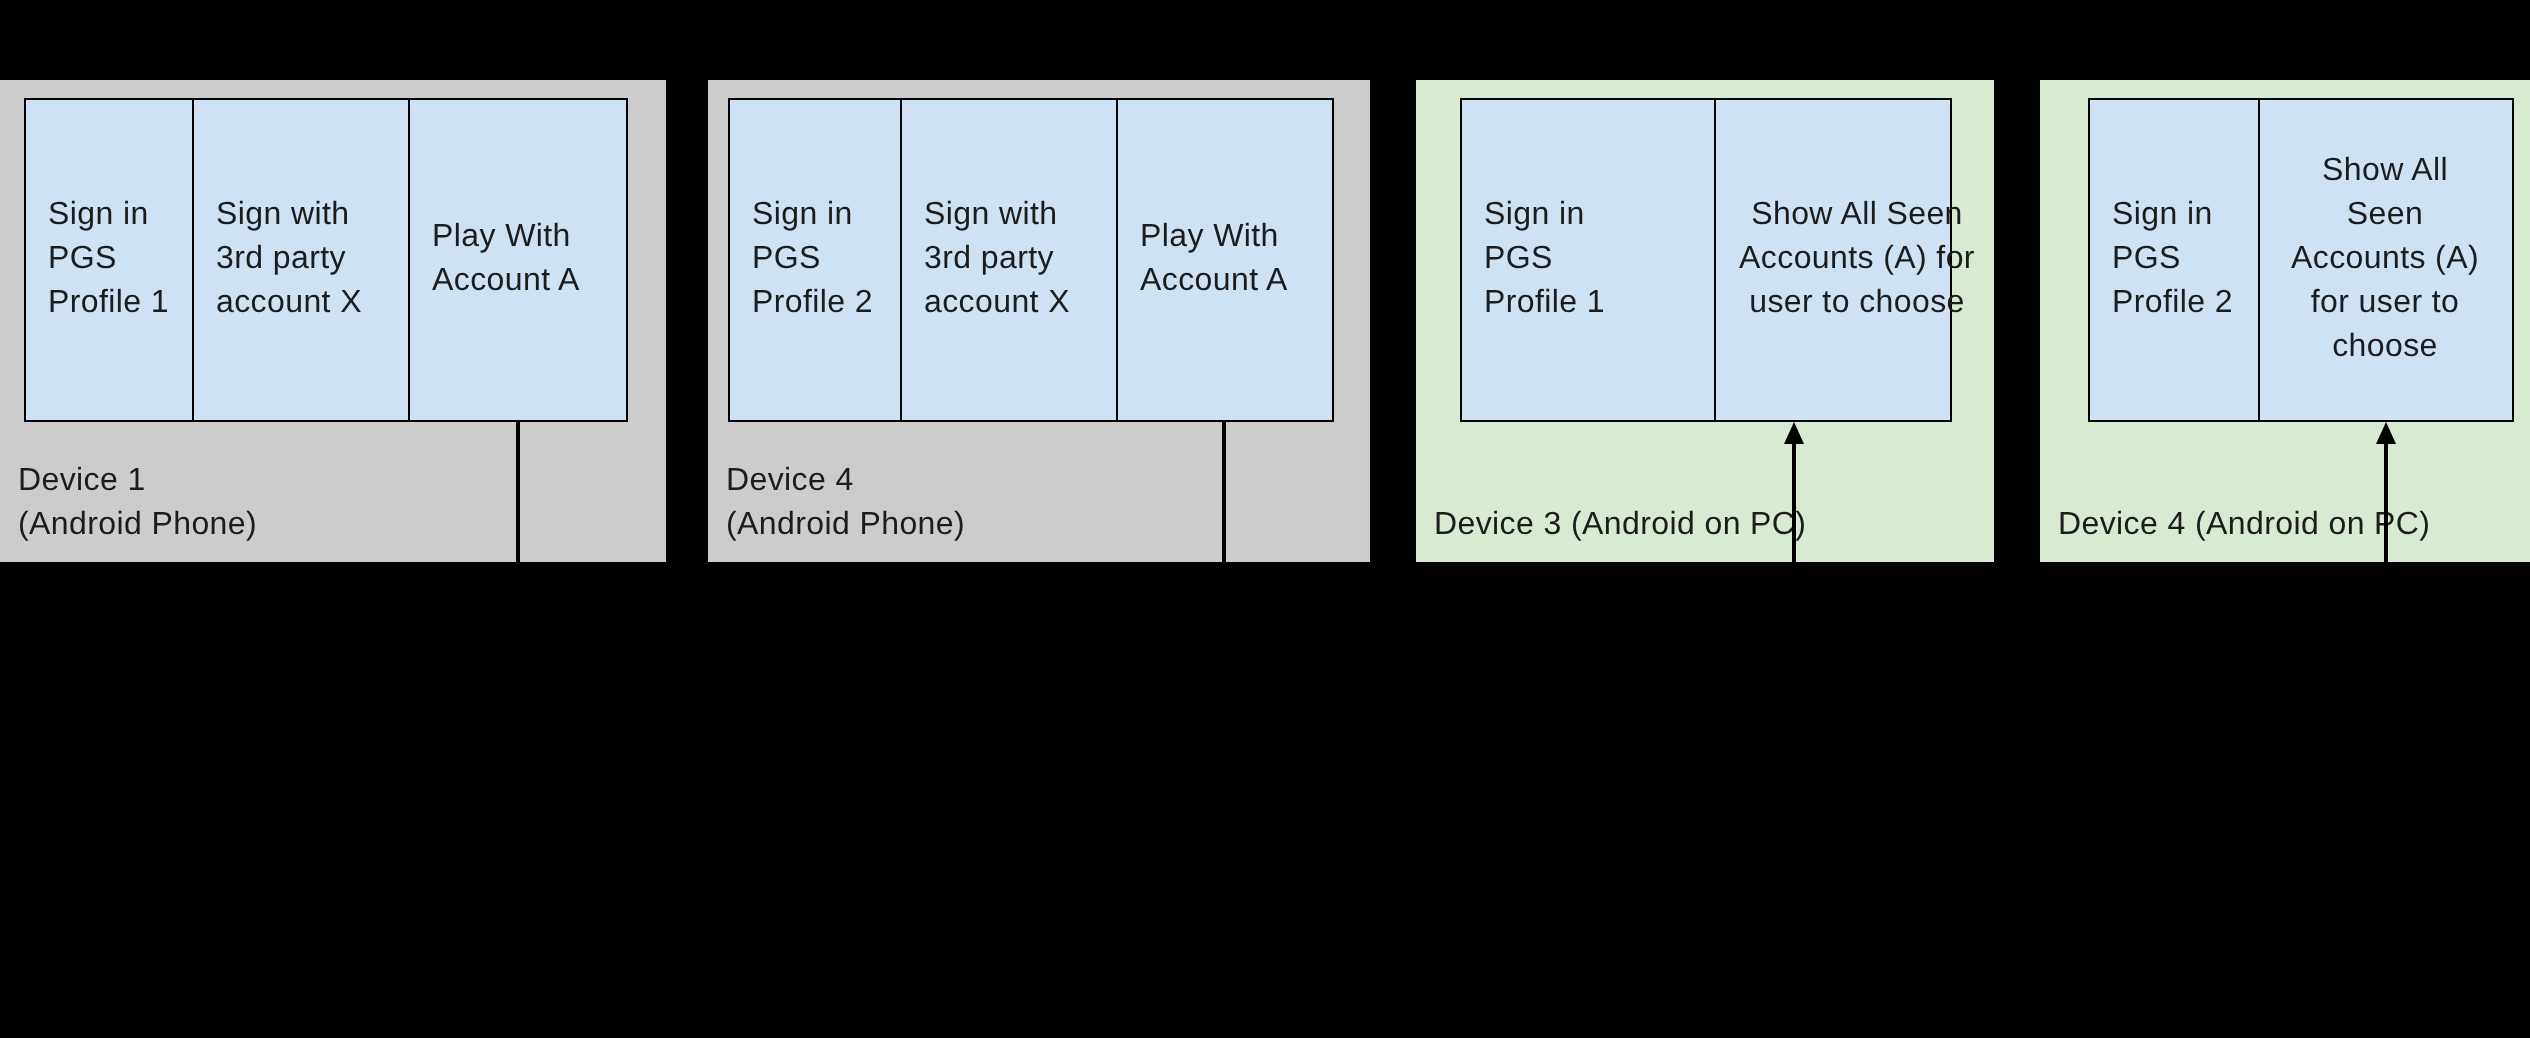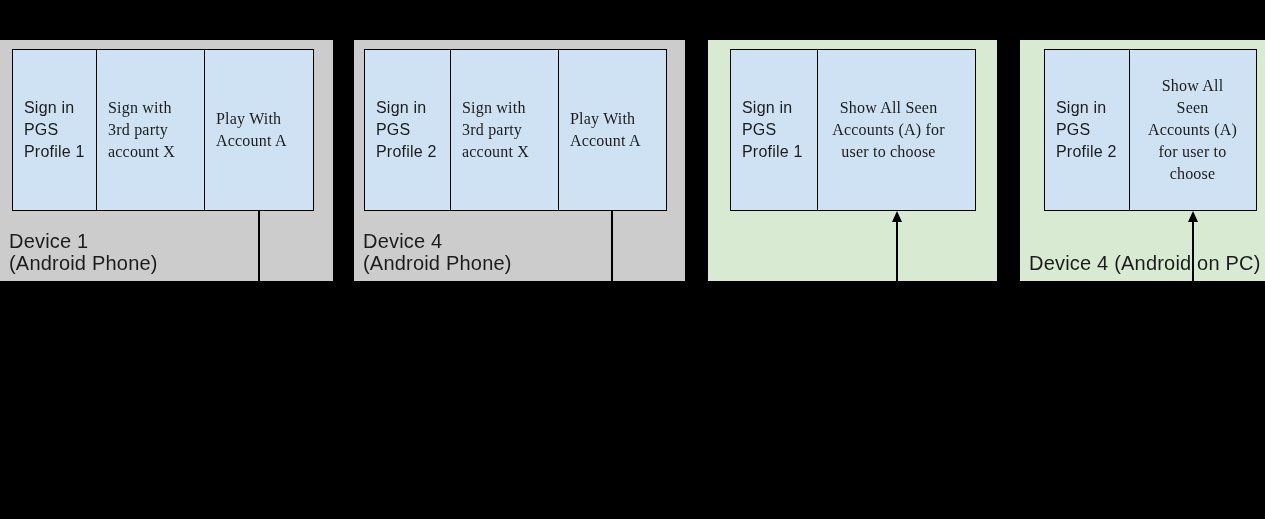--- a/index.html
+++ b/index.html
@@ -32,31 +32,31 @@
     flex: 0 0 auto;
     display: flex;
     align-items: center;
     box-sizing: border-box;
     font-size: 16px;
     line-height: 22px;
     letter-spacing: 0.2px;
     white-space: pre-line;
     padding: 0 6px 0 11px;
   }
-  .cell + .cell { border-left: 1.5px solid #000; font-family: Liberation Serif, serif; }
+  .cell + .cell { border-left: 1.5px solid #000; }
   .cell.center {
     justify-content: center;
     text-align: center;
     padding: 0 4px;
   }
   .panel-label {
     position: absolute;
     left: 9px;
     bottom: 7px;
-    font-size: 20px;
+    font-size: 16px;
     line-height: 22px;
     letter-spacing: 0.2px;
     white-space: pre-line;
   }
   .vline {
     position: absolute;
     width: 2px;
     background: #000;
     top: 171px;
     height: 70px;
@@ -77,21 +77,21 @@
   .d1 .c1 { width: 83px; } .d1 .c2 { width: 108px; } .d1 .c3 { width: 108px; }
   .d1 .vline { left: 258px; }
   
   .d2 { left: 354px;  width: 331px; }
   .d2 .flow { left: 10px; width: 303px; }
   .d2 .c1 { width: 85px; } .d2 .c2 { width: 108px; } .d2 .c3 { width: 107px; }
   .d2 .vline { left: 257px; }
   
   .d3 { left: 708px;  width: 289px; }
   .d3 .flow { left: 22px; width: 246px; }
-  .d3 .c1 { width: 86px; } .d3 .c2 { width: 142px; }
+  .d3 .c1 { width: 86px; } .d3 .c2 { width: 142px; margin-left: 40px; }
   .d3 .vline { left: 188px; }
   .d3 .arrowhead { left: 184px; }
   
   .d4 { left: 1020px; width: 257px; }
   .d4 .flow { left: 24px; width: 213px; }
   .d4 .c1 { width: 84px; } .d4 .c2 { width: 126px; }
   .d4 .vline { left: 172px; }
   .d4 .arrowhead { left: 168px; }
 </style>
 </head>
@@ -131,20 +131,21 @@
 
 <div class="panel green d3">
   <div class="flow">
     <div class="cell c1">Sign in
 PGS
 Profile 1</div>
     <div class="cell c2 center">Show All Seen
 Accounts (A) for
 user to choose</div>
   </div>
+  <div class="panel-label">Device 3 (Android on PC)</div>
   <div class="vline witharrow"></div>
   <div class="arrowhead"></div>
 </div>
 
 <div class="panel green d4">
   <div class="flow">
     <div class="cell c1">Sign in
 PGS
 Profile 2</div>
     <div class="cell c2 center">Show All

